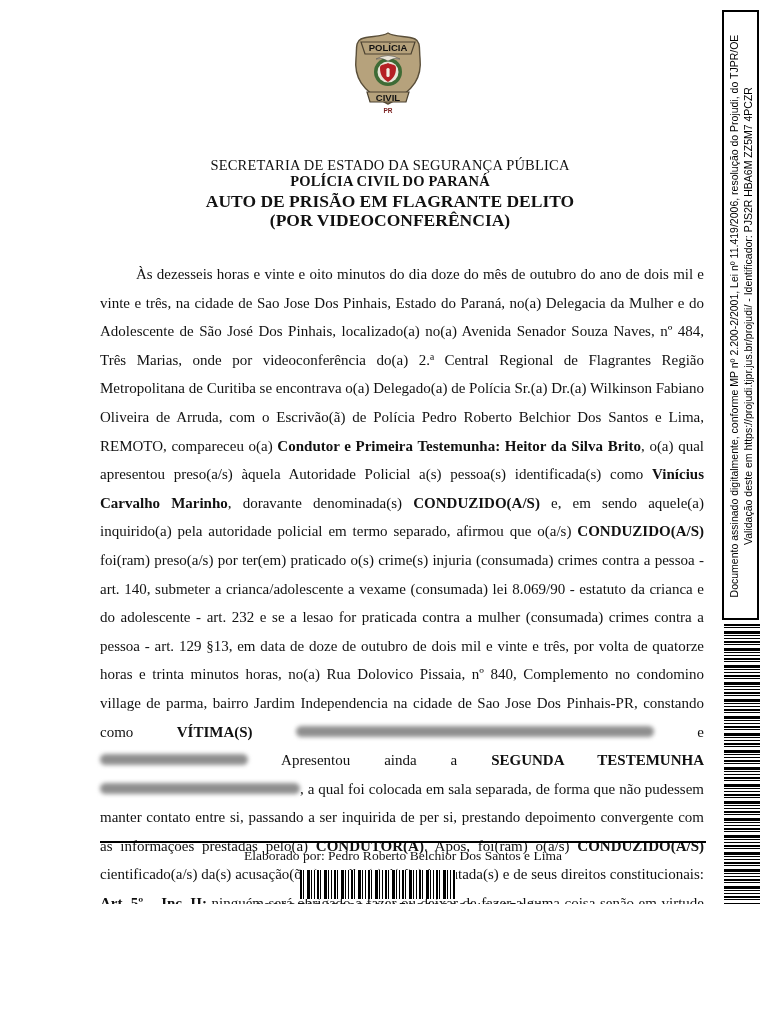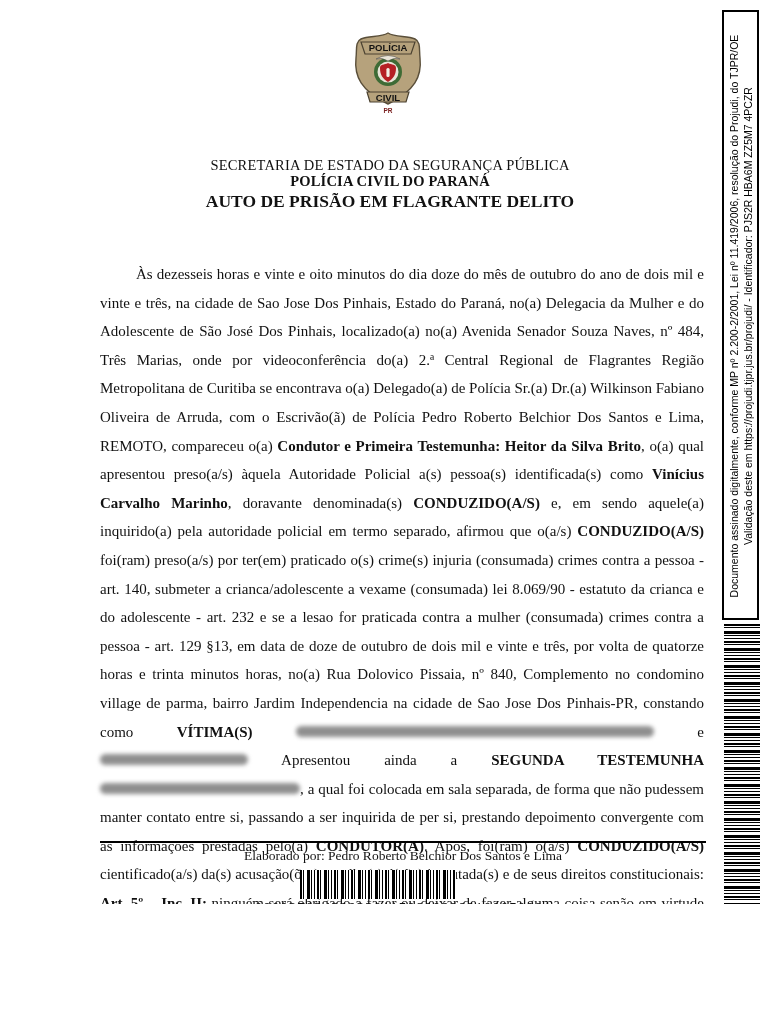--- a/index.html
+++ b/index.html
@@ -104,20 +104,21 @@
     <text x="39" y="83" text-anchor="middle" font-family="Liberation Sans, sans-serif" font-size="6.5" font-weight="bold" fill="#7a2020">PR</text>
   </svg>
 
   <div class="org-block">
     <div>SECRETARIA DE ESTADO DA SEGURANÇA PÚBLICA</div>
     <div class="org-line2">POLÍCIA CIVIL DO PARANÁ</div>
   </div>
 
   <div class="title-block">
     <div>AUTO DE PRISÃO EM FLAGRANTE DELITO</div>
+    <div>(POR VIDEOCONFERÊNCIA)</div>
   </div>
 
   <p class="body-par"><span>Às dezesseis horas e vinte e oito minutos do dia doze do mês de outubro do ano de dois mil e vinte e três, na cidade de Sao Jose Dos Pinhais, Estado do Paraná, no(a) Delegacia da Mulher e do Adolescente de São José Dos Pinhais, localizado(a) no(a) Avenida Senador Souza Naves, nº 484, Três Marias, onde por videoconferência do(a) 2.ª Central Regional de Flagrantes Região Metropolitana de Curitiba se encontrava o(a) Delegado(a) de Polícia Sr.(a) Dr.(a) Wilkinson Fabiano Oliveira de Arruda, com o Escrivão(ã) de Polícia Pedro Roberto Belchior Dos Santos e Lima, REMOTO, compareceu o(a) </span><span style="font-weight: bold;">Condutor e Primeira Testemunha: Heitor da Silva Brito</span><span>, o(a) qual apresentou preso(a/s) àquela Autoridade Policial a(s) pessoa(s) identificada(s) como </span><span style="font-weight: bold;">Vinícius Carvalho Marinho</span><span>, doravante denominada(s) </span><span style="font-weight: bold;">CONDUZIDO(A/S)</span><span> e, em sendo aquele(a) inquirido(a) pela autoridade policial em termo separado, afirmou que o(a/s) </span><span style="font-weight: bold;">CONDUZIDO(A/S)</span><span> foi(ram) preso(a/s) por ter(em) praticado o(s) crime(s) injuria (consumada) crimes contra a pessoa - art. 140, submeter a crianca/adolescente a vexame (consumada) lei 8.069/90 - estatuto da crianca e do adolescente - art. 232 e se a lesao for praticada contra a mulher (consumada) crimes contra a pessoa - art. 129 §13, em data de doze de outubro de dois mil e vinte e três, por volta de quatorze horas e trinta minutos horas, no(a) Rua Dolovico Pissaia, nº 840, Complemento no condomino village de parma, bairro Jardim Independencia na cidade de Sao Jose Dos Pinhais-PR, constando como </span><span style="font-weight: bold;">VÍTIMA(S)</span><span> </span><span class="redacted" style="width: 358px;"></span><span> e </span><span class="redacted" style="width: 148px;"></span><span> Apresentou ainda a </span><span style="font-weight: bold;">SEGUNDA TESTEMUNHA</span><span> </span><span class="redacted" style="width: 200px;"></span><span>, a qual foi colocada em sala separada, de forma que não pudessem manter contato entre si, passando a ser inquirida de per si, prestando depoimento convergente com as informações prestadas pelo(a) </span><span style="font-weight: bold;">CONDUTOR(A)</span><span>. Após, foi(ram) o(a/s) </span><span style="font-weight: bold;">CONDUZIDO(A/S)</span><span> cientificado(a/s) da(s) acusação(ões) que lhe(s) é(são) imputada(s) e de seus direitos constitucionais: </span><span style="font-weight: bold; text-decoration: underline;">Art. 5º.</span><span style="font-weight: bold;"> - Inc. II:</span><span> ninguém será obrigado a fazer ou deixar de fazer alguma coisa senão em virtude de lei; </span><span style="font-weight: bold;">inc. III:</span><span> ninguém será submetido a tortura e nem a tratamento desumano ou degradante; </span><span style="font-weight: bold;">inc XLIX:</span><span>  é assegurado aos presos o respeito à integridade física e</span></p>
 
   <div class="footer-rule"></div>
   <div class="elaborado">Elaborado por: Pedro Roberto Belchior Dos Santos e Lima</div>
   <div class="barcode-h"></div>
   <div class="barcode-num">00002703432023011500000000100050001</div>
   <div class="pcpr-logo">PCPR</div>
   <div class="addr-line">Avenida Senador Souza Naves, nº 484, Três Marias, Sao Jose Dos Pinhais - PR - CEP 83.055-550</div>

